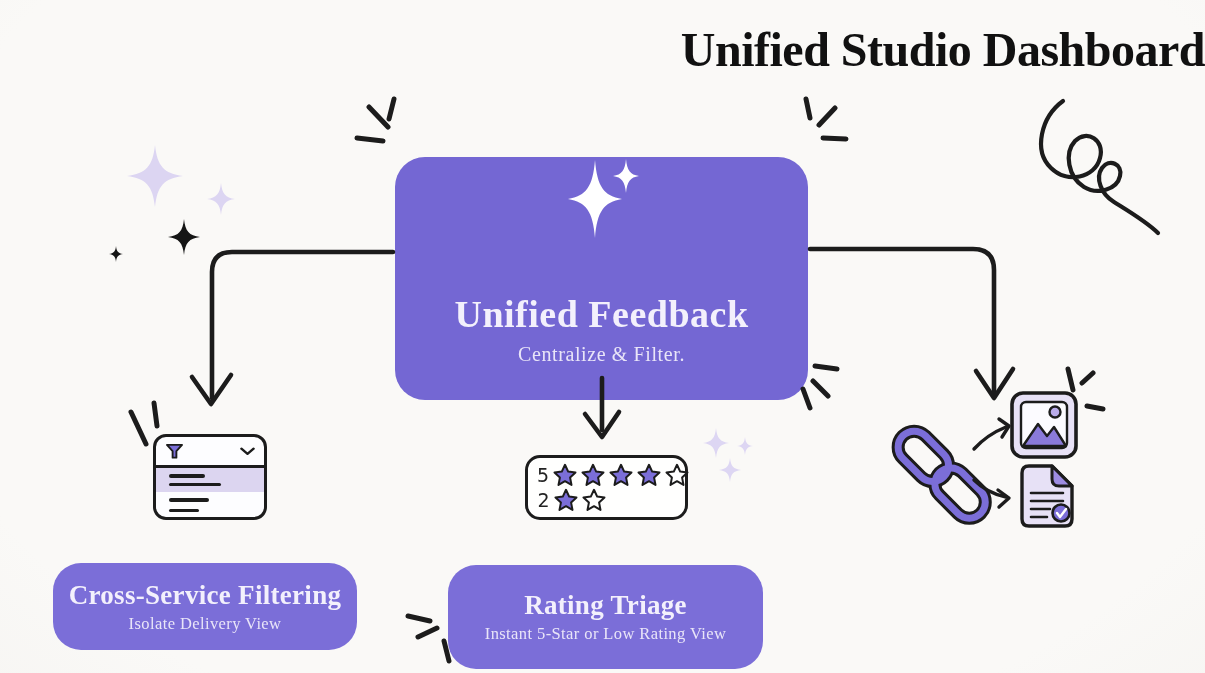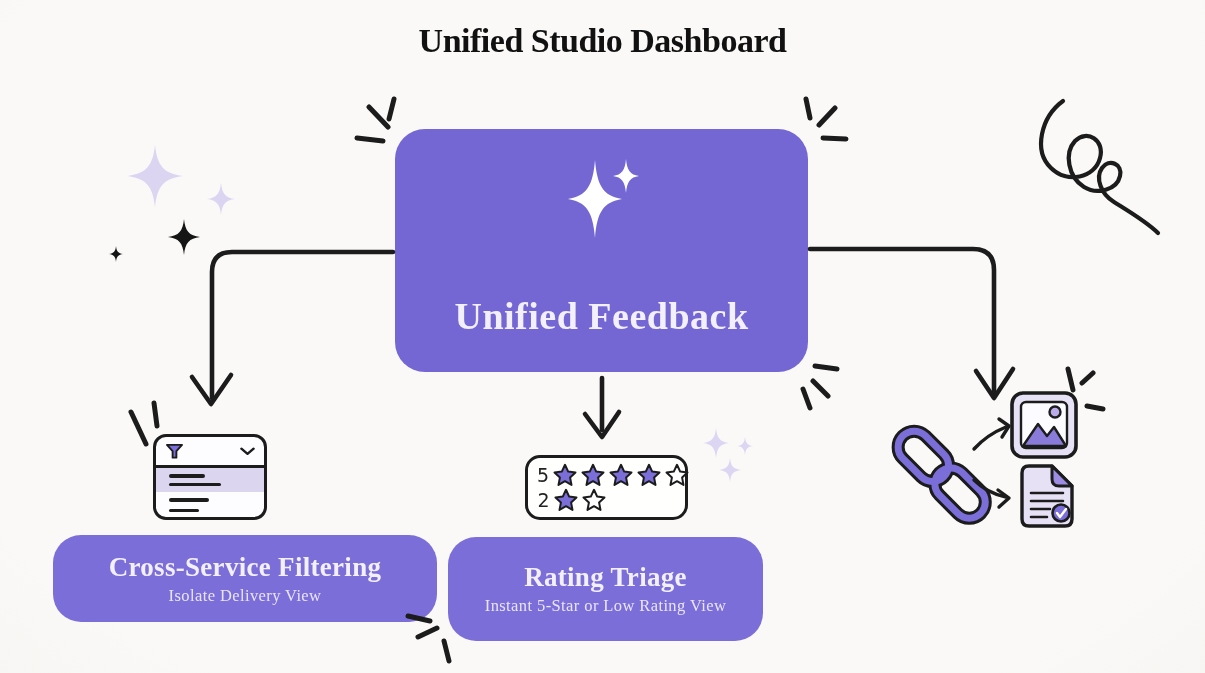--- a/index.html
+++ b/index.html
@@ -2,24 +2,24 @@
 <html style="--bg: #f7f5f2; --purple: #7467d3; --purple2: #7b6ed8; --lavender: #dcd5f0; --lavfill: #e7e1f6; --ink: #1c1c1c; --textlight: #f3f0fc;"><head>
 <meta charset="utf-8">
 <style>
   html,body{margin:0;padding:0;background:#e9e7e3;}
   .canvas{
     position:relative;width:1205px;height:673px;overflow:hidden;
     background:radial-gradient(115% 140% at 50% 42%, #faf9f7 50%, #edebe6 100%);
     font-family:"Liberation Serif", serif;
   }
   .title{
-    position:absolute;top:22px;left:0;width:100%;margin:0;text-align:center;
-    font-size:34px;font-weight:700;color:#111;letter-spacing:-0.5px;
-  }
-  .node{position:absolute;box-sizing:border-box;color:var(--textlight);text-align:right;}
+    position:absolute;top:22px;left:0;width:100%;margin:0;text-align:right;
+    font-size:48px;font-weight:700;color:#111;letter-spacing:-0.5px;
+  }
+  .node{position:absolute;box-sizing:border-box;color:var(--textlight);text-align:right;margin-top:28px;}
   .node.center{
     left:395px;top:129px;width:413px;height:243px;border-radius:30px;background:var(--purple);
     display:flex;flex-direction:column;justify-content:flex-end;align-items:center;padding-bottom:34px;
   }
   .node.center .node-title{font-size:38px;font-weight:600;letter-spacing:0.5px;}
   .node.center .node-sub{font-size:20px;margin-top:7px;letter-spacing:0.6px;color:#e9e5f8;}
   .node.small{
     border-radius:28px;background:var(--purple2);
     display:flex;flex-direction:column;justify-content:center;align-items:center;gap:3px;
   }
@@ -60,23 +60,24 @@
 </style>
 </head>
 <body>
 
 <div class="canvas">
 
   <h1 class="title">Unified Studio Dashboard</h1>
 
   <div class="node center">
     <div class="node-title">Unified Feedback</div>
-  </div>
-
-  <div class="node small" style="left:53px;top:535px;width:384px;height:87px">
+    <div class="node-sub">Centralize &amp; Filter.</div>
+  </div>
+
+  <div class="node small" style="left:53px;top:535px;width:304px;height:87px">
     <div class="n-title">Cross-Service Filtering</div>
     <div class="n-sub">Isolate Delivery View</div>
   </div>
   <div class="node small" style="left:448px;top:537px;width:315px;height:104px">
     <div class="n-title">Rating Triage</div>
     <div class="n-sub">Instant 5-Star or Low Rating View</div>
   </div>
 
   <div class="filter-card">
     <div class="fc-header">

